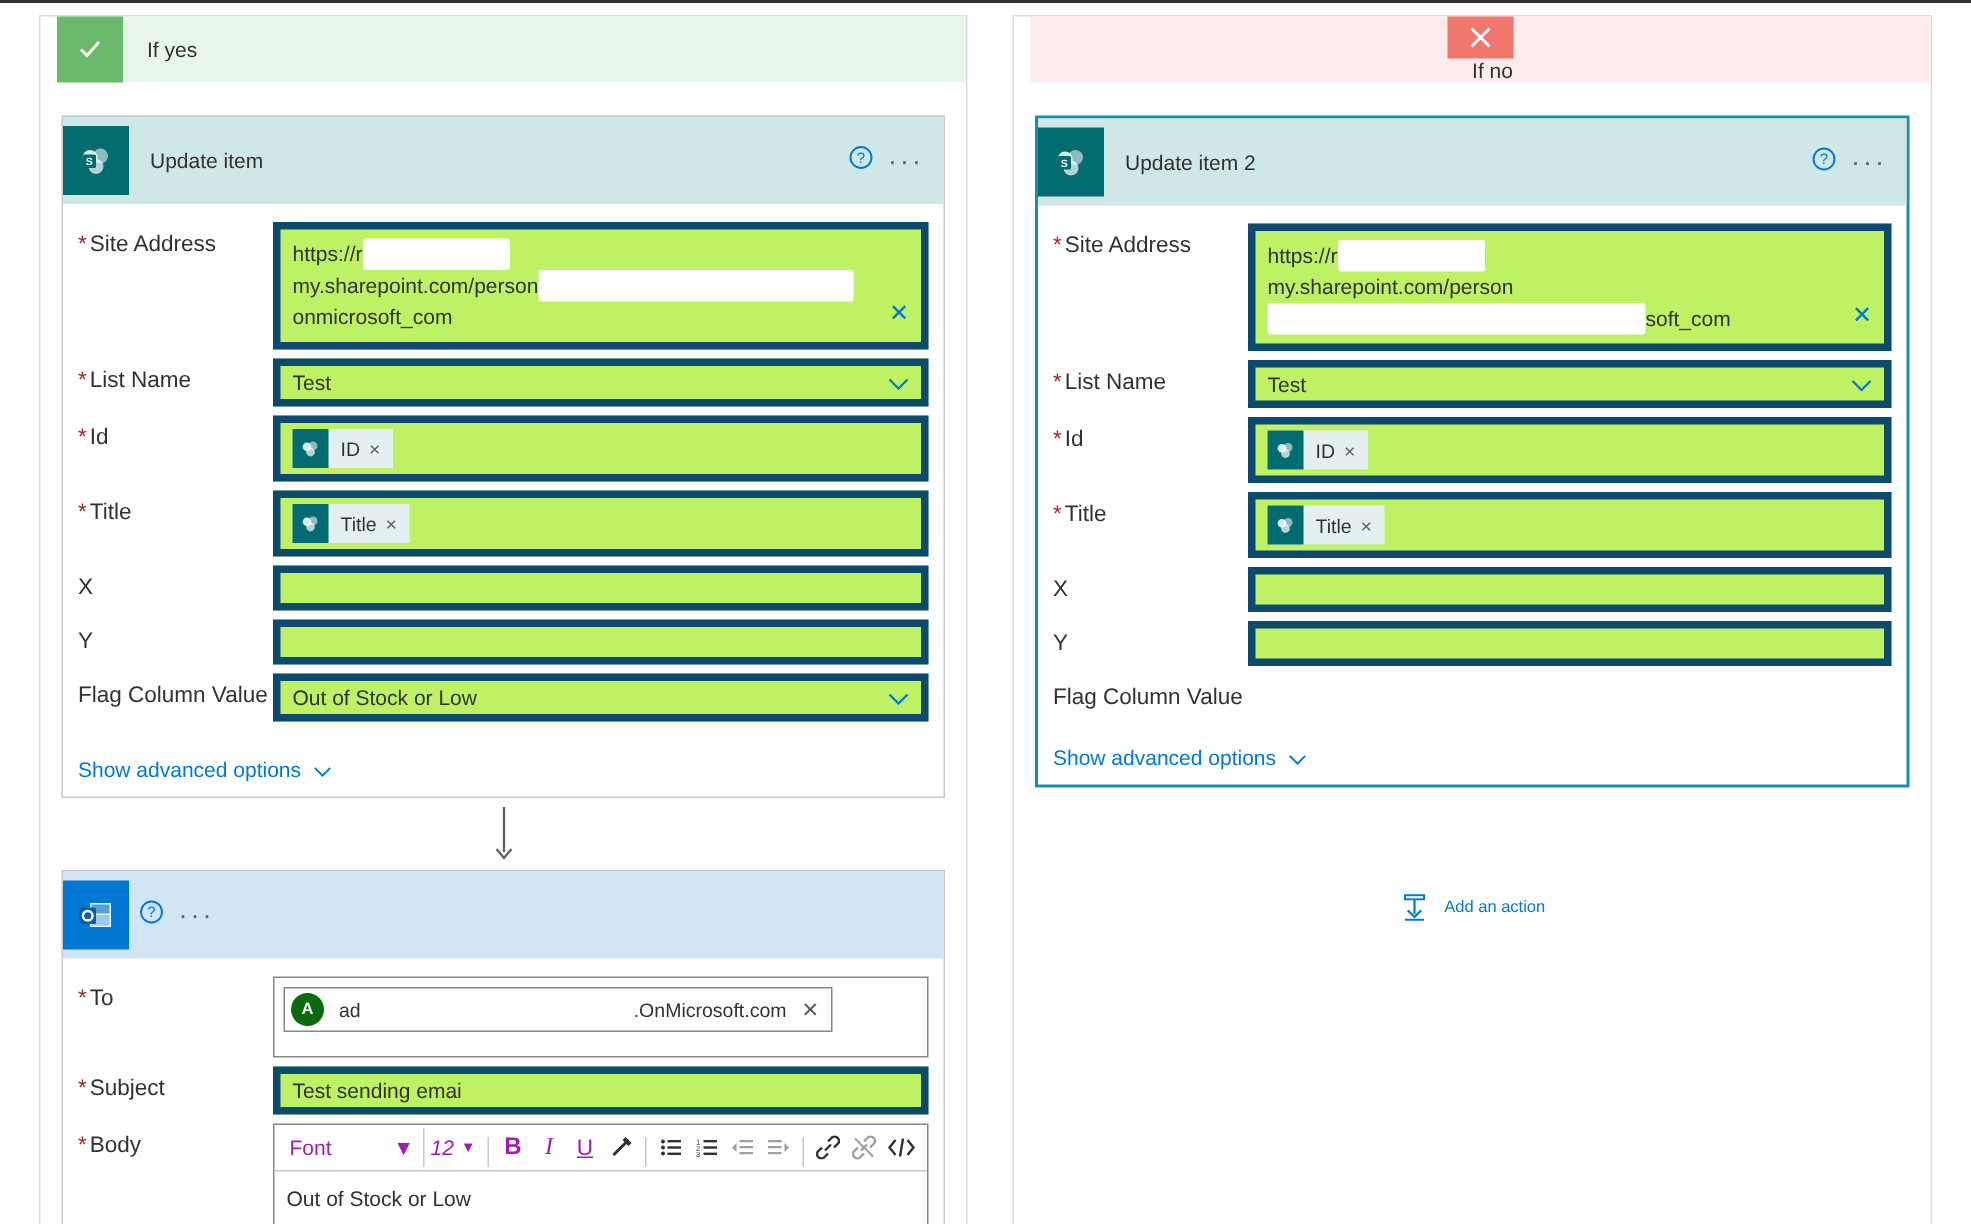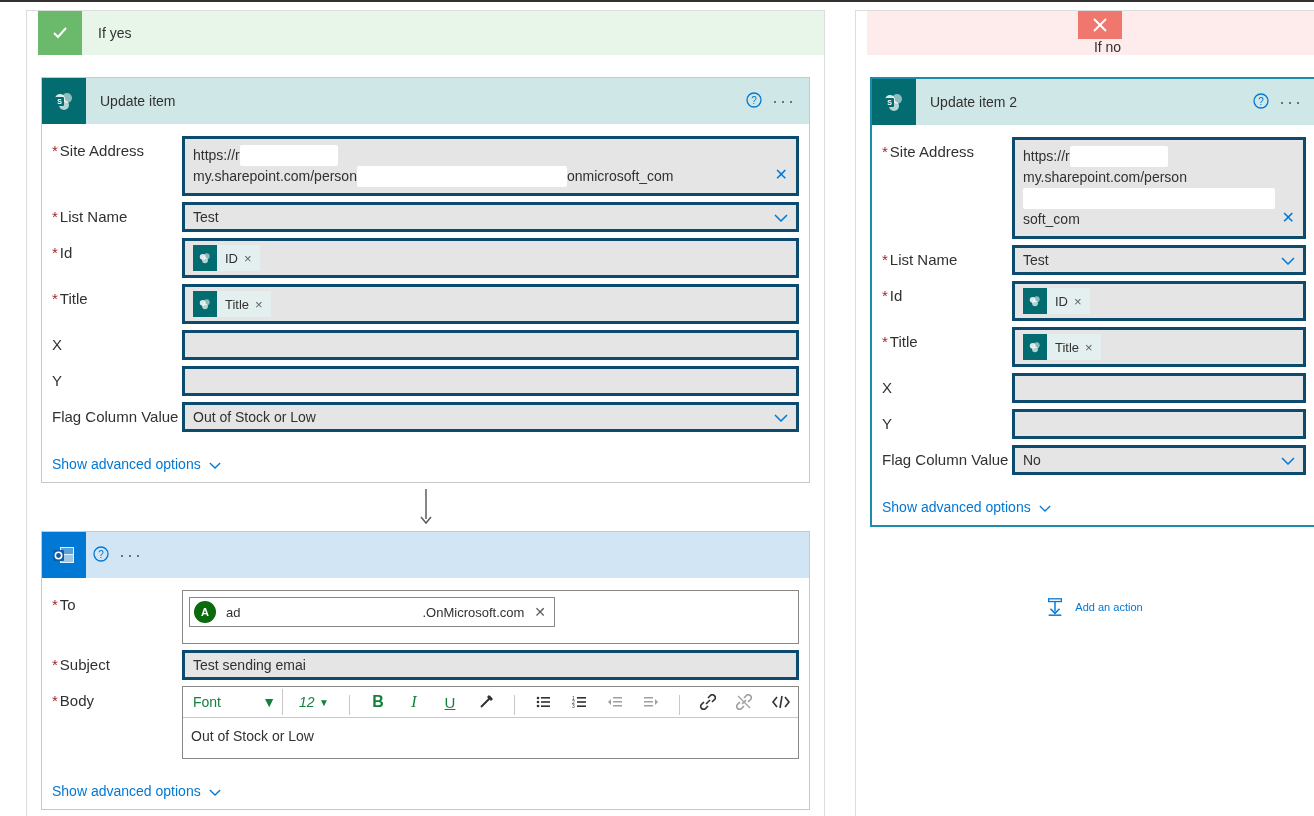--- a/index.html
+++ b/index.html
@@ -55,21 +55,21 @@
   .action-card {
     border: 1px solid #c8c8c8;
     background: #fff;
   }
   .branch-no .action-card.update {
     border: 2px solid #1a8da9;
   }
   .card-head {
     display: flex;
     align-items: center;
-    height: 46px;
+    height: 58px;
     padding-right: 10px;
   }
   .card-head.sharepoint { background: #d0e7e7; }
   .card-head.outlook { background: #d1e5f5; }
   .card-head .cicon {
     width: 44px;
     height: 46px;
     display: flex;
     align-items: center;
     justify-content: center;
@@ -106,22 +106,22 @@
     padding-top: 6px;
     font-size: 15px;
     color: #323130;
     flex-shrink: 0;
   }
   .flabel .req { color: #a4262c; margin-right: 2px; }
   .fcontrol {
     flex: 1;
   }
   .input-box, .select-box, .multiline {
-    border: 3px solid #0c4a6e;
-    background: #e5e5e5;
+    border: 5px solid #0c4a6e;
+    background: #bef264;
     min-height: 30px;
     width: 100%;
     display: flex;
     align-items: center;
     padding: 3px 8px;
     font-size: 14px;
     color: #323130;
     position: relative;
   }
   .multiline {
@@ -229,23 +229,23 @@
 
   
   .rte {
     border: 1px solid #8a8886;
   }
   .rte-toolbar {
     display: flex;
     align-items: flex-end;
     border-bottom: 1px solid #c8c8c8;
     padding: 2px 4px;
-    gap: 12px;
-    font-size: 14px;
-    color: #15803d;
+    gap: 0;
+    font-size: 14px;
+    color: #a21caf;
   }
   .rte-sep {
     width: 1px;
     height: 20px;
     background: #c8c8c8;
     margin: 0 4px;
   }
   .rte-btn {
     min-width: 24px;
     height: 26px;
@@ -668,28 +668,20 @@
                 </div>
             </div>
             <div class="frow">
               <div class="flabel"><span>Y</span></div>
               <div class="fcontrol">
                   <div class="input-box"></div>
                 </div>
             </div>
             <div class="frow">
               <div class="flabel"><span>Flag Column Value</span></div>
-              <div class="fcontrol">
-                <div class="select-box">
-                  <span>No</span>
-                  <span class="chev"><svg width="14" height="8" viewBox="0 0 14 8">
-                        <path d="M1 1 L7 7 L13 1" stroke="#0078d4" stroke-width="1.5" fill="none"></path>
-                      </svg></span>
-                </div>
-              </div>
             </div>
           </div>
           <div class="showadv">
             <span>Show advanced options</span>
             <span class="chev"><svg width="12" height="7" viewBox="0 0 14 8">
                   <path d="M1 1 L7 7 L13 1" stroke="#0078d4" stroke-width="1.5" fill="none"></path>
                 </svg></span>
           </div>
         </div>
 

